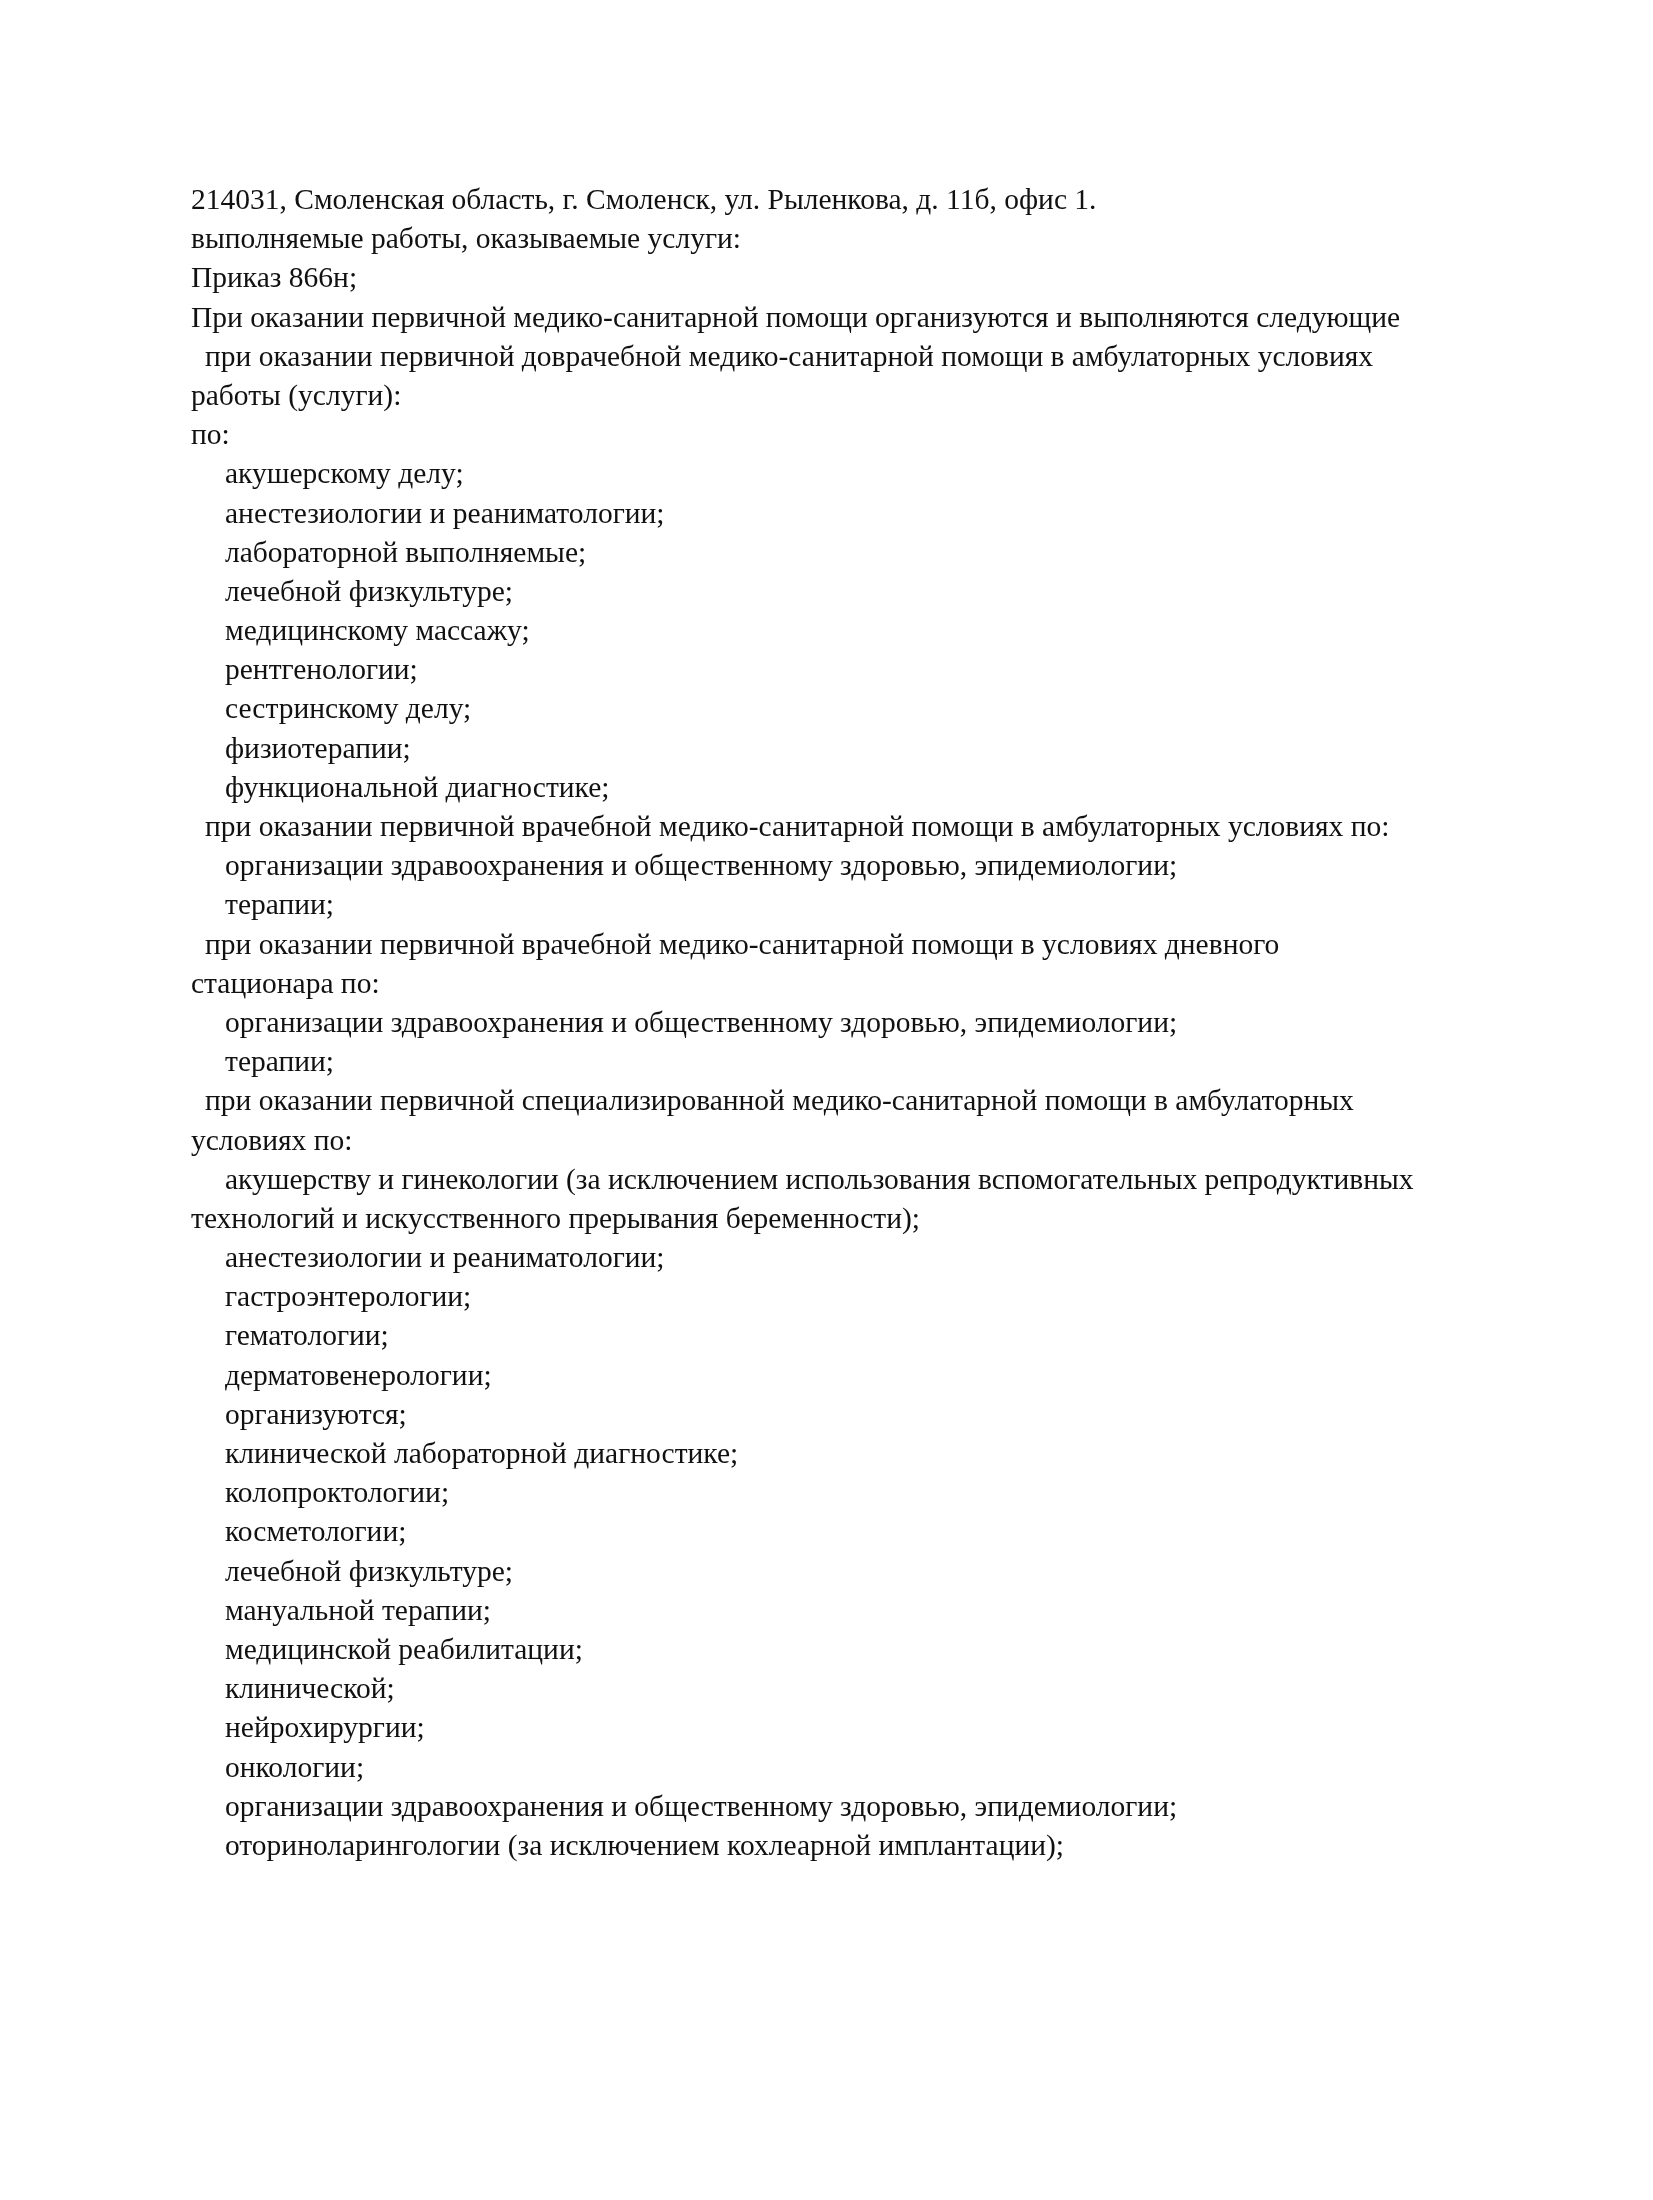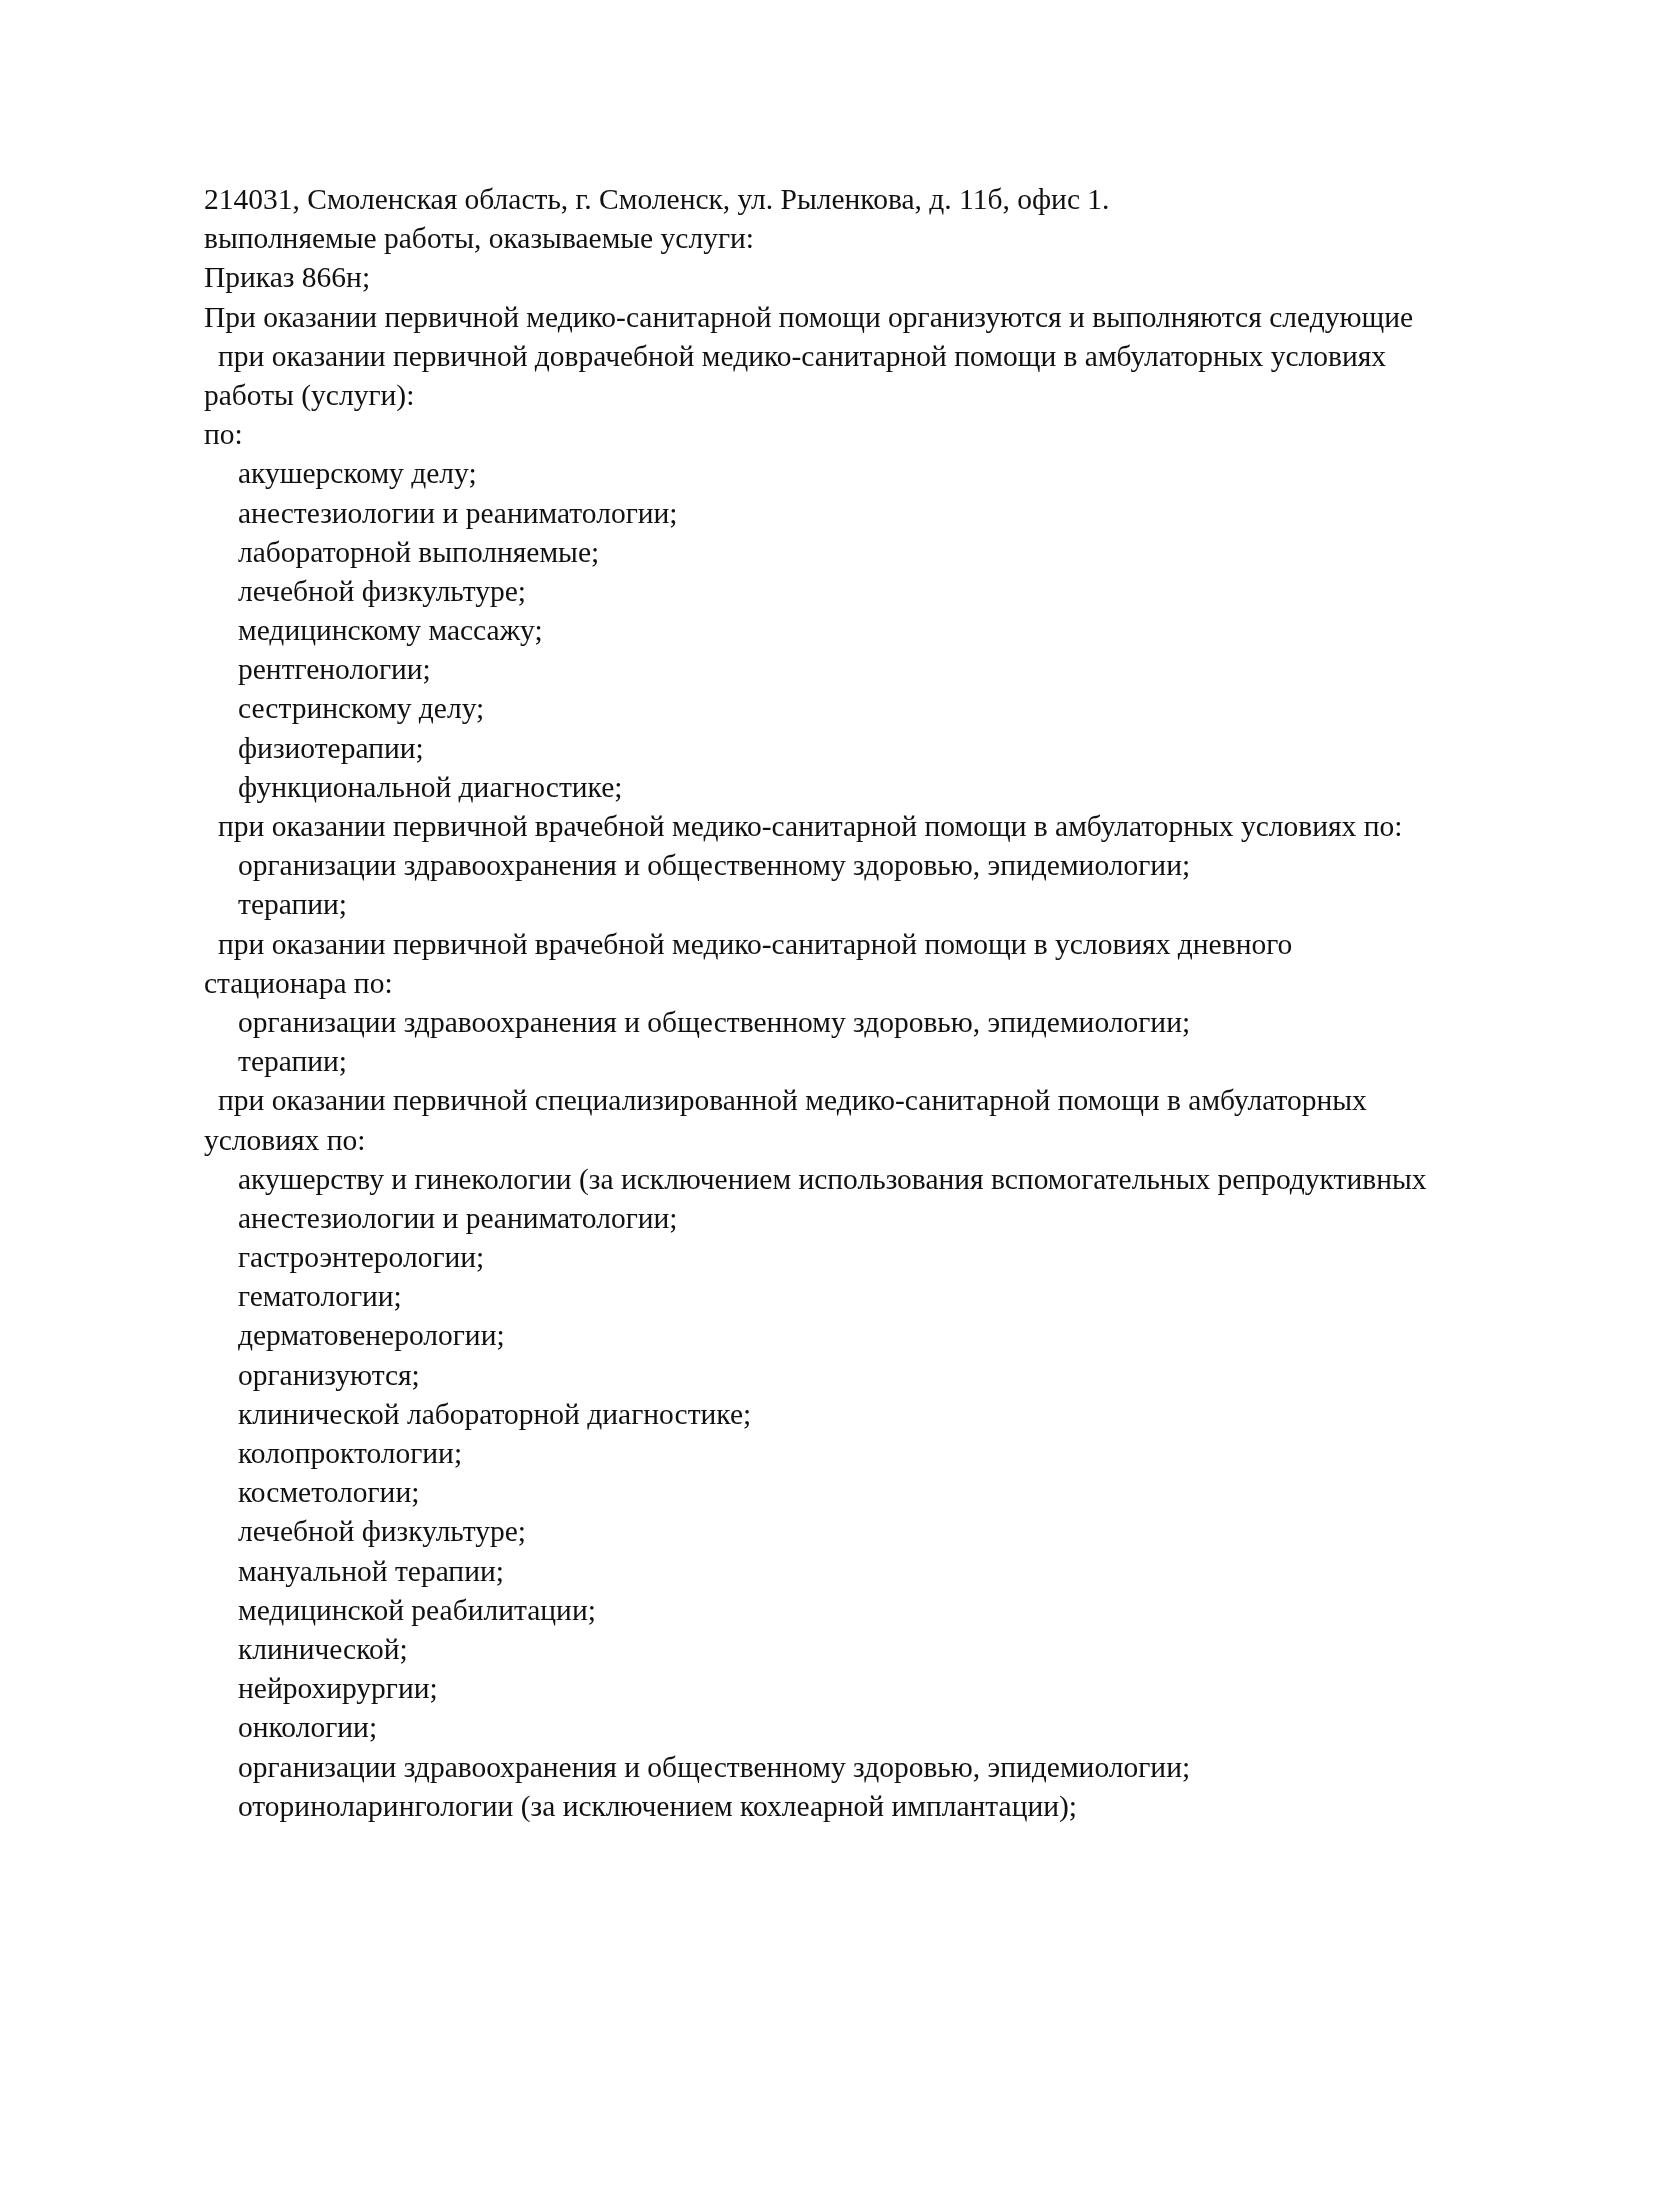--- a/index.html
+++ b/index.html
@@ -1,21 +1,20 @@
 <!DOCTYPE html>
 <html><head>
 <meta charset="utf-8">
 <style>
   html, body { margin: 0; padding: 0; background: #ffffff; }
   body { width: 1653px; height: 2200px; position: relative; overflow: hidden; }
   .page {
     position: absolute; left: 191px; top: 180px; width: 1380px;
     font-family: "Liberation Serif", serif; font-size: 29.5px; color: #111111;
     line-height: 39.2px;
-    margin-left: 13px;
   }
   .line { white-space: pre; display: block; height: 39.2px; }
   .i1 { padding-left: 14px; }
   .i2 { padding-left: 34px; }
 </style>
 </head>
 <body>
 
 <div class="page" id="page">
     <span class="line">214031, Смоленская область, г. Смоленск, ул. Рыленкова, д. 11б, офис 1.</span>
@@ -37,20 +36,21 @@
     <span class="line i1">при оказании первичной врачебной медико-санитарной помощи в амбулаторных условиях по:</span>
     <span class="line i2">организации здравоохранения и общественному здоровью, эпидемиологии;</span>
     <span class="line i2">терапии;</span>
     <span class="line i1">при оказании первичной врачебной медико-санитарной помощи в условиях дневного</span>
     <span class="line">стационара по:</span>
     <span class="line i2">организации здравоохранения и общественному здоровью, эпидемиологии;</span>
     <span class="line i2">терапии;</span>
     <span class="line i1">при оказании первичной специализированной медико-санитарной помощи в амбулаторных</span>
     <span class="line">условиях по:</span>
     <span class="line i2">акушерству и гинекологии (за исключением использования вспомогательных репродуктивных</span>
+    <span class="line">технологий и искусственного прерывания беременности);</span>
     <span class="line i2">анестезиологии и реаниматологии;</span>
     <span class="line i2">гастроэнтерологии;</span>
     <span class="line i2">гематологии;</span>
     <span class="line i2">дерматовенерологии;</span>
     <span class="line i2">организуются;</span>
     <span class="line i2">клинической лабораторной диагностике;</span>
     <span class="line i2">колопроктологии;</span>
     <span class="line i2">косметологии;</span>
     <span class="line i2">лечебной физкультуре;</span>
     <span class="line i2">мануальной терапии;</span>

